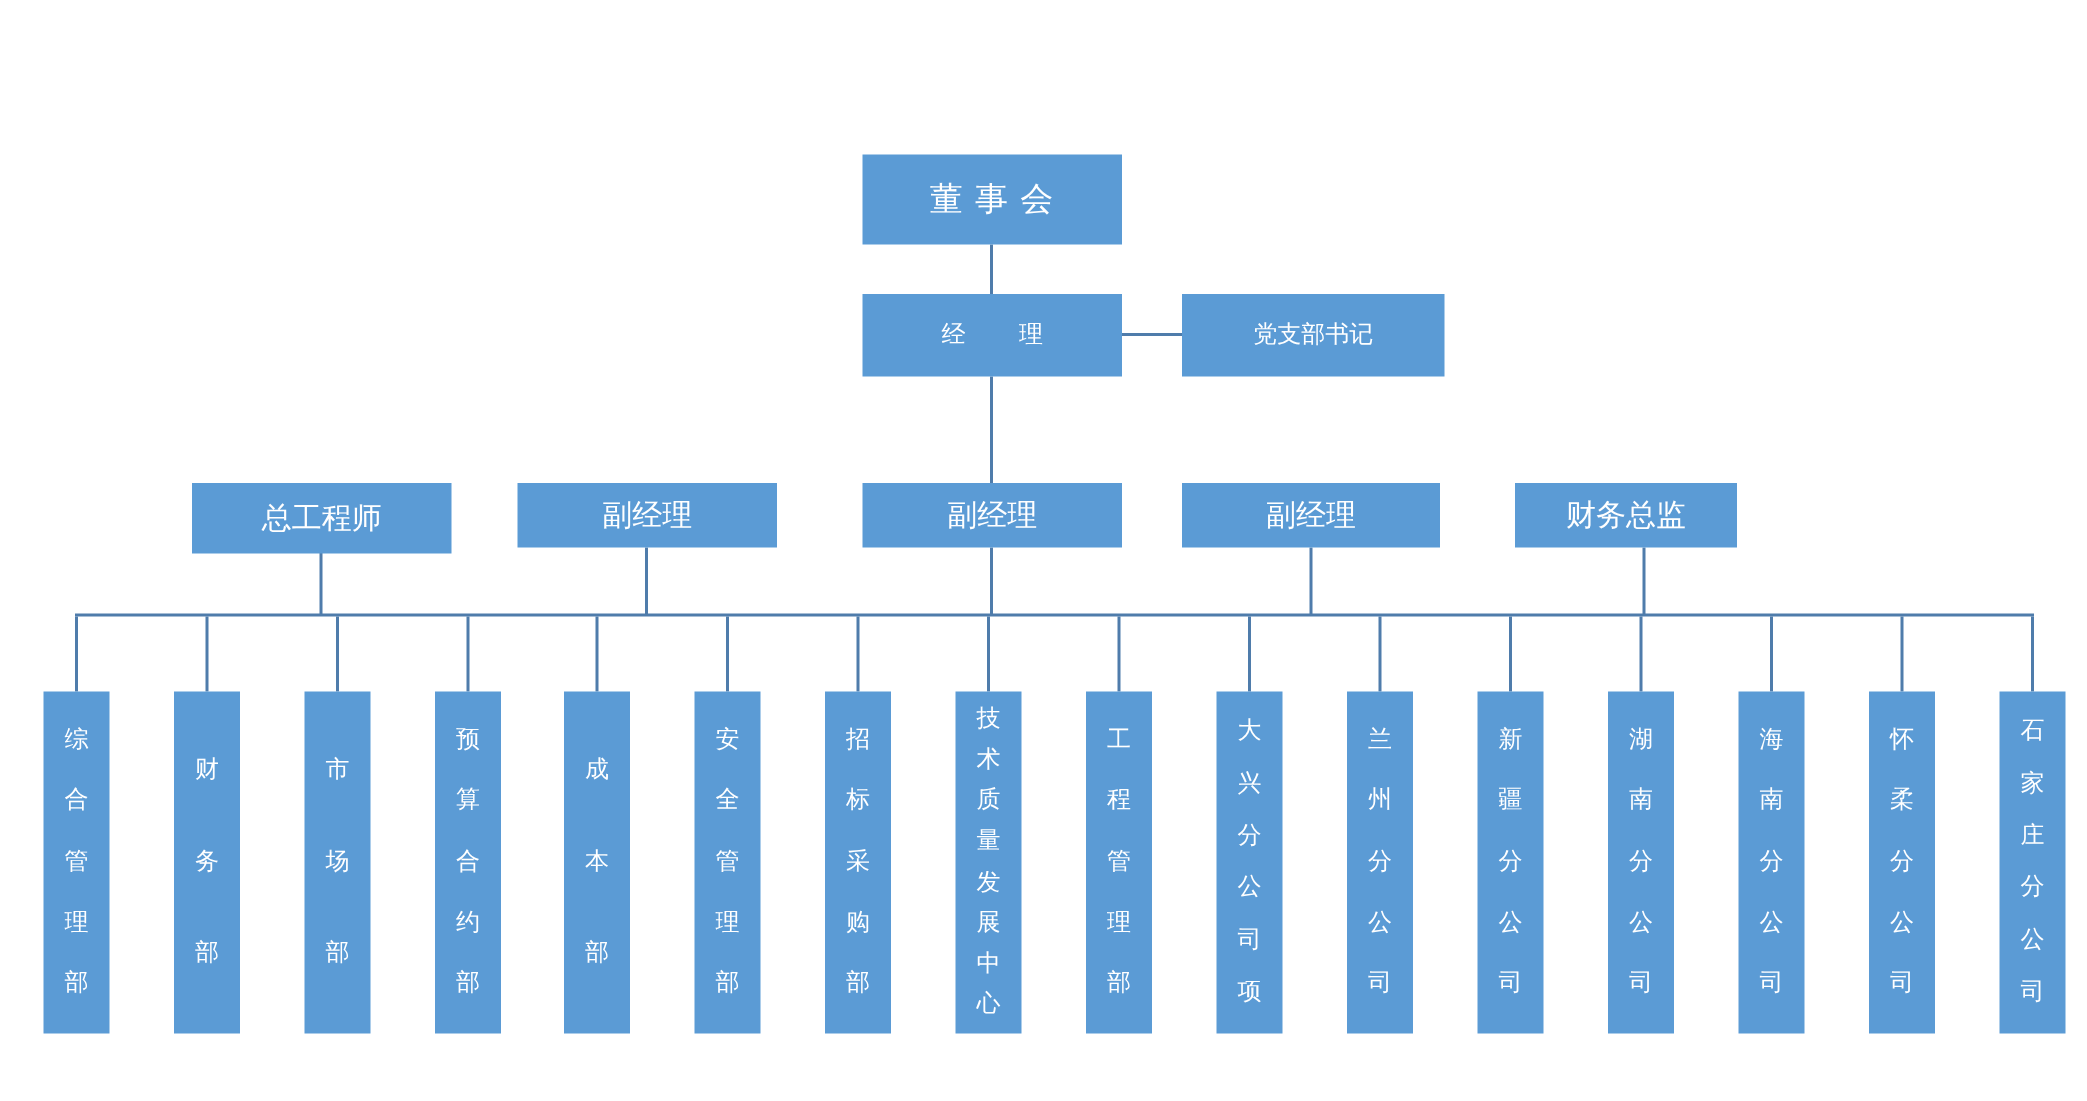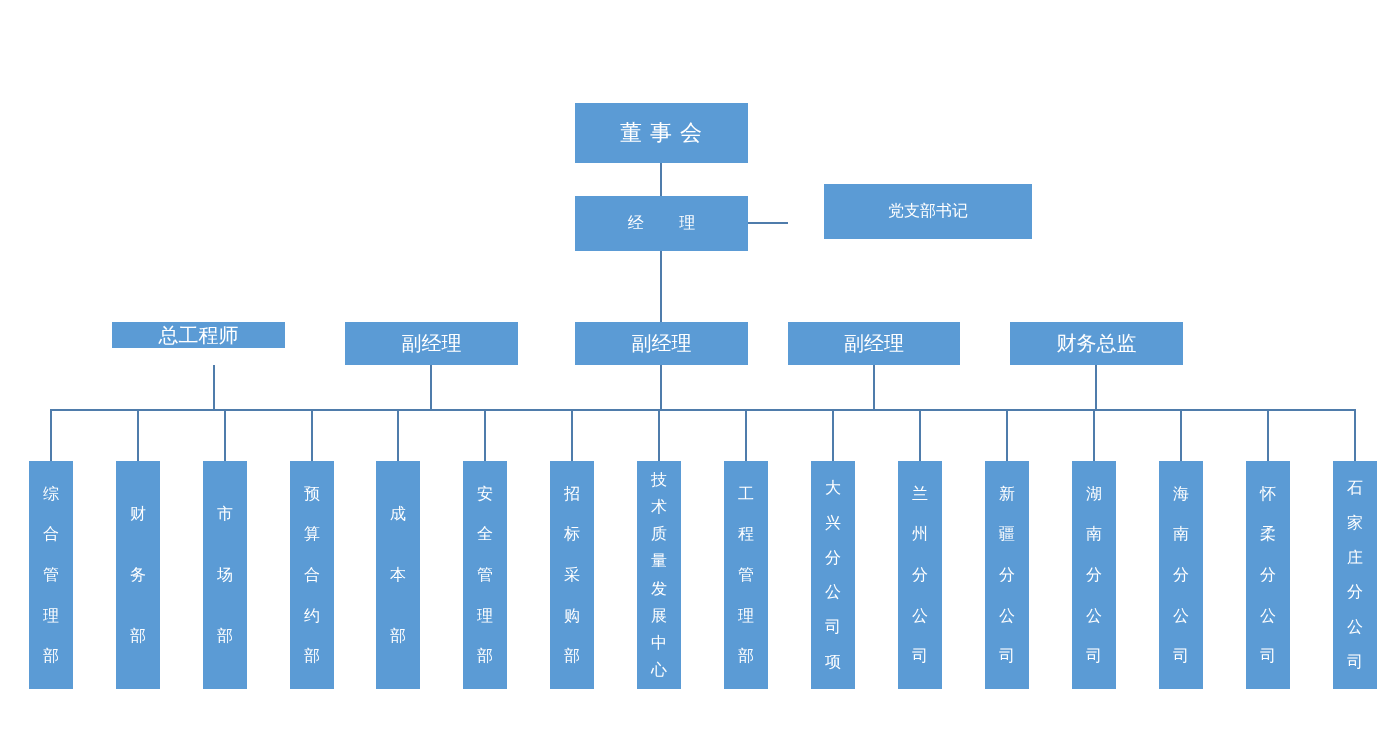--- a/index.html
+++ b/index.html
@@ -79,37 +79,37 @@
   <div class="line v" style="left:1267px; top:411px; height:50px;"></div>
   <div class="line v" style="left:1354px; top:411px; height:50px;"></div>
 
   <div class="node lvl1" style="left:575px; top:103px; width:173px; height:60px;">
     <span class="label">董 事 会</span>
   </div>
 
   <div class="node lvl2" style="left:575px; top:196px; width:173px; height:55px;">
     <span class="label">经        理</span>
   </div>
-  <div class="node lvl2" style="left:788px; top:184px; width:208px; height:55px;margin-left:36px;">
+  <div class="node lvl2" style="left:788px; top:196px; width:175px; height:55px;">
     <span class="label">党支部书记</span>
   </div>
 
-  <div class="node lvl3" style="left:112px; top:322px; width:173px; height:26px;">
+  <div class="node lvl3" style="left:128px; top:322px; width:173px; height:47px;">
     <span class="label">总工程师</span>
   </div>
   <div class="node lvl3" style="left:345px; top:322px; width:173px; height:43px;">
     <span class="label">副经理</span>
   </div>
   <div class="node lvl3" style="left:575px; top:322px; width:173px; height:43px;">
     <span class="label">副经理</span>
   </div>
   <div class="node lvl3" style="left:788px; top:322px; width:172px; height:43px;">
     <span class="label">副经理</span>
   </div>
-  <div class="node lvl3" style="left:1010px; top:322px; width:173px; height:43px;">
+  <div class="node lvl3" style="left:1010px; top:322px; width:148px; height:43px;">
     <span class="label">财务总监</span>
   </div>
 
   <div class="node dept" style="left:29px;">
     <div class="vtext">
         <span class="vchar">综</span>
         <span class="vchar">合</span>
         <span class="vchar">管</span>
         <span class="vchar">理</span>
         <span class="vchar">部</span>

